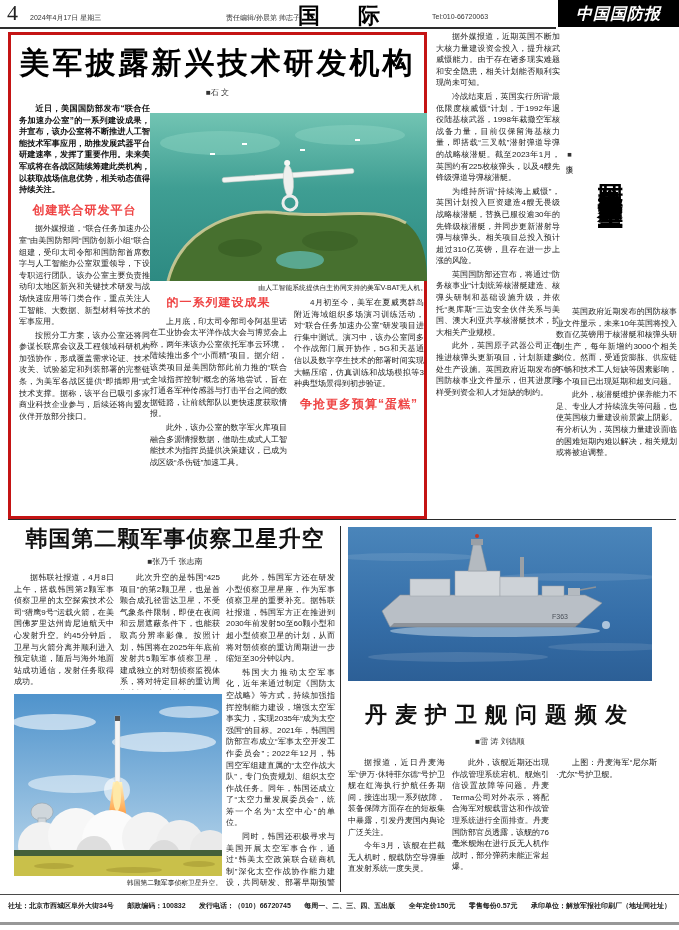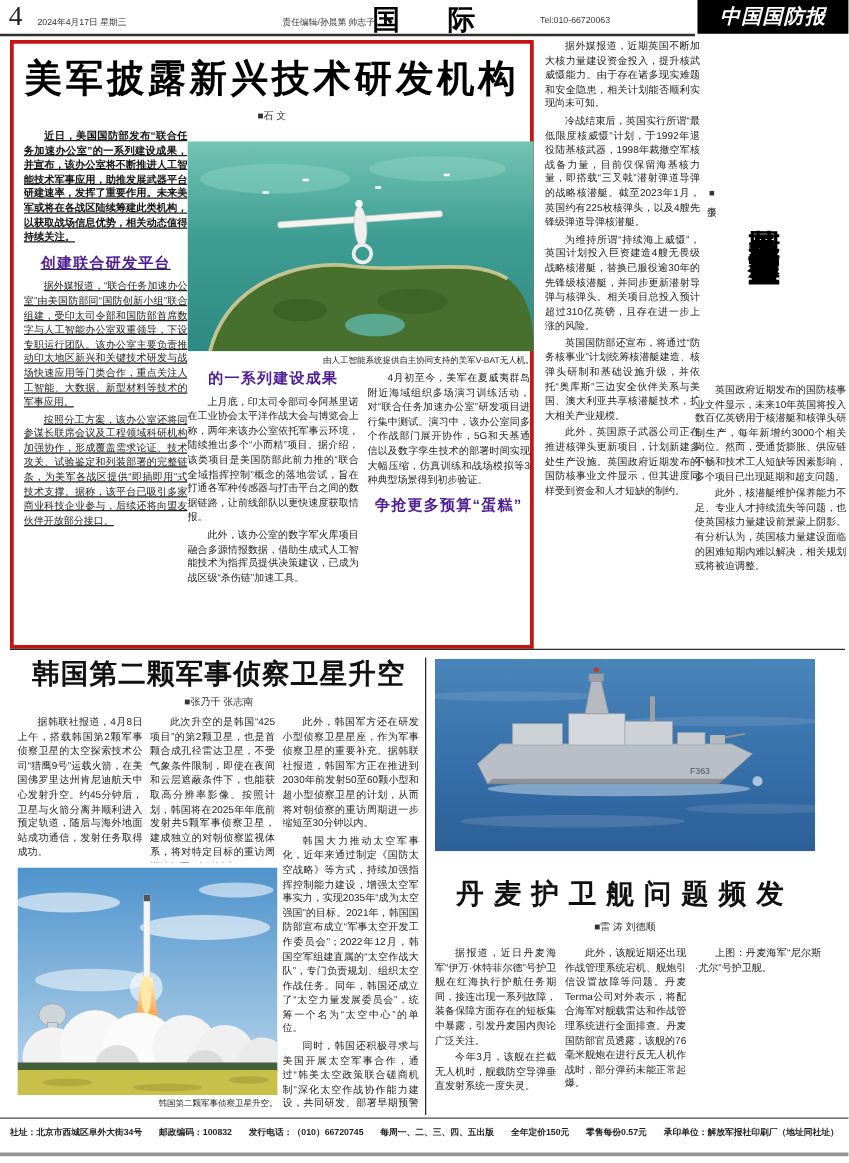--- a/index.html
+++ b/index.html
@@ -2,39 +2,39 @@
 <html><head>
 <meta charset="utf-8">
 <style>
   html,body{margin:0;padding:0;background:#fff;}
   #page{position:relative;width:679px;height:930px;background:#fff;overflow:hidden;
         font-family:"Liberation Sans","DejaVu Sans",sans-serif;color:#1a1a1a;}
   .abs{position:absolute;}
   .body-text{font-size:8px;line-height:11.6px;text-align:justify;overflow:hidden;color:#222;}
   .body-text p{margin:0 0 2px 0;text-indent:2em;}
   .lead{font-weight:bold;font-size:8.2px;color:#111;}
-  .subhead{font-weight:bold;text-align:center;font-size:12px;margin:9px 0 7px 0;text-indent:0;color:#4c1d95;letter-spacing:1px;}
+  .subhead{font-weight:bold;text-align:center;font-size:12px;margin:9px 0 7px 0;text-indent:0;color:#ef4444;letter-spacing:1px;}
   .byline{text-align:center;font-size:8px;color:#333;}
   .caption{font-size:6.8px;color:#222;text-align:right;}
   
   #hd-pagenum{left:7px;top:0px;font-family:"Liberation Serif","DejaVu Serif",serif;font-size:22px;color:#222;}
   #hd-date{left:30px;top:13px;font-size:7px;color:#333;}
   #hd-editors{left:226px;top:13px;font-size:7px;color:#333;}
   #hd-section{left:298px;top:1px;font-size:22px;font-weight:800;letter-spacing:16px;color:#000;}
   #hd-tel{left:432px;top:13px;font-size:7px;color:#333;}
   #hd-rule{left:0;top:27px;width:556px;height:2px;background:#2e2e2e;}
   #hd-masthead{left:558px;top:0;width:121px;height:27px;background:#000000;color:#fff;
       font-family:"Liberation Serif","DejaVu Serif",serif;font-style:italic;font-weight:bold;
       font-size:16px;text-align:center;line-height:27px;letter-spacing:1px;}
   
   #main-box{left:8px;top:32px;width:419px;height:487px;border:3px solid #c41414;box-sizing:border-box;}
   #m-headline{position:absolute;left:0;right:0;top:8px;text-align:center;font-size:30px;font-weight:800;
       letter-spacing:3px;color:#000;margin:0;}
   #m-byline{position:absolute;left:0;right:0;top:52px;}
-  #m-col1{left:8px;top:68px;width:131px;height:408px;text-decoration:underline;}
+  #m-col1{left:8px;top:68px;width:131px;height:408px;}
   #m-photo{left:139px;top:78px;width:277px;height:168px;}
   #m-caption{left:139px;top:248px;width:277px;}
   #m-col2{left:139px;top:262px;width:137px;height:214px;}
   #m-col3{left:283px;top:262px;width:130px;height:214px;}
   
   #uk-colA{left:436px;top:31px;width:124px;height:486px;}
   #uk-headline{left:584px;top:40px;width:44px;height:268px;writing-mode:vertical-rl;
       font-size:25px;font-weight:800;letter-spacing:2px;color:#000;text-align:center;}
   #uk-byline{left:564px;top:150px;height:80px;writing-mode:vertical-rl;font-size:7.5px;color:#333;}
   #uk-colB{left:556px;top:306px;width:121px;height:211px;}

